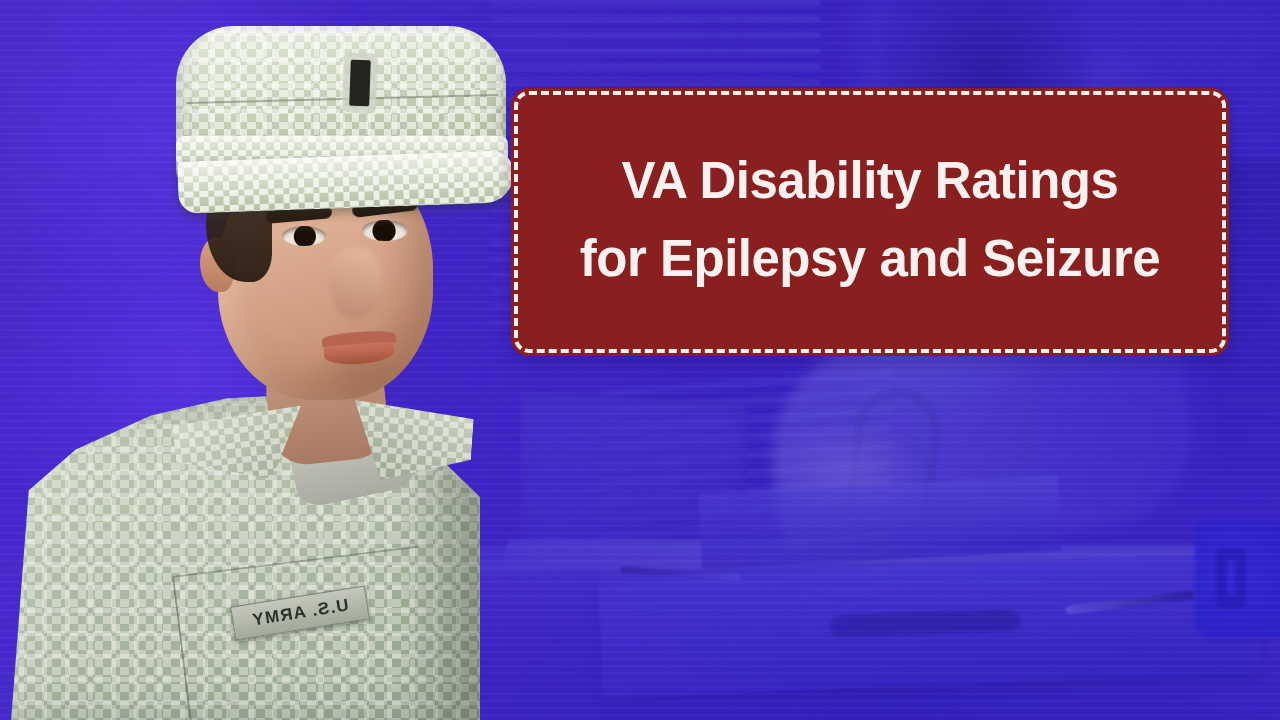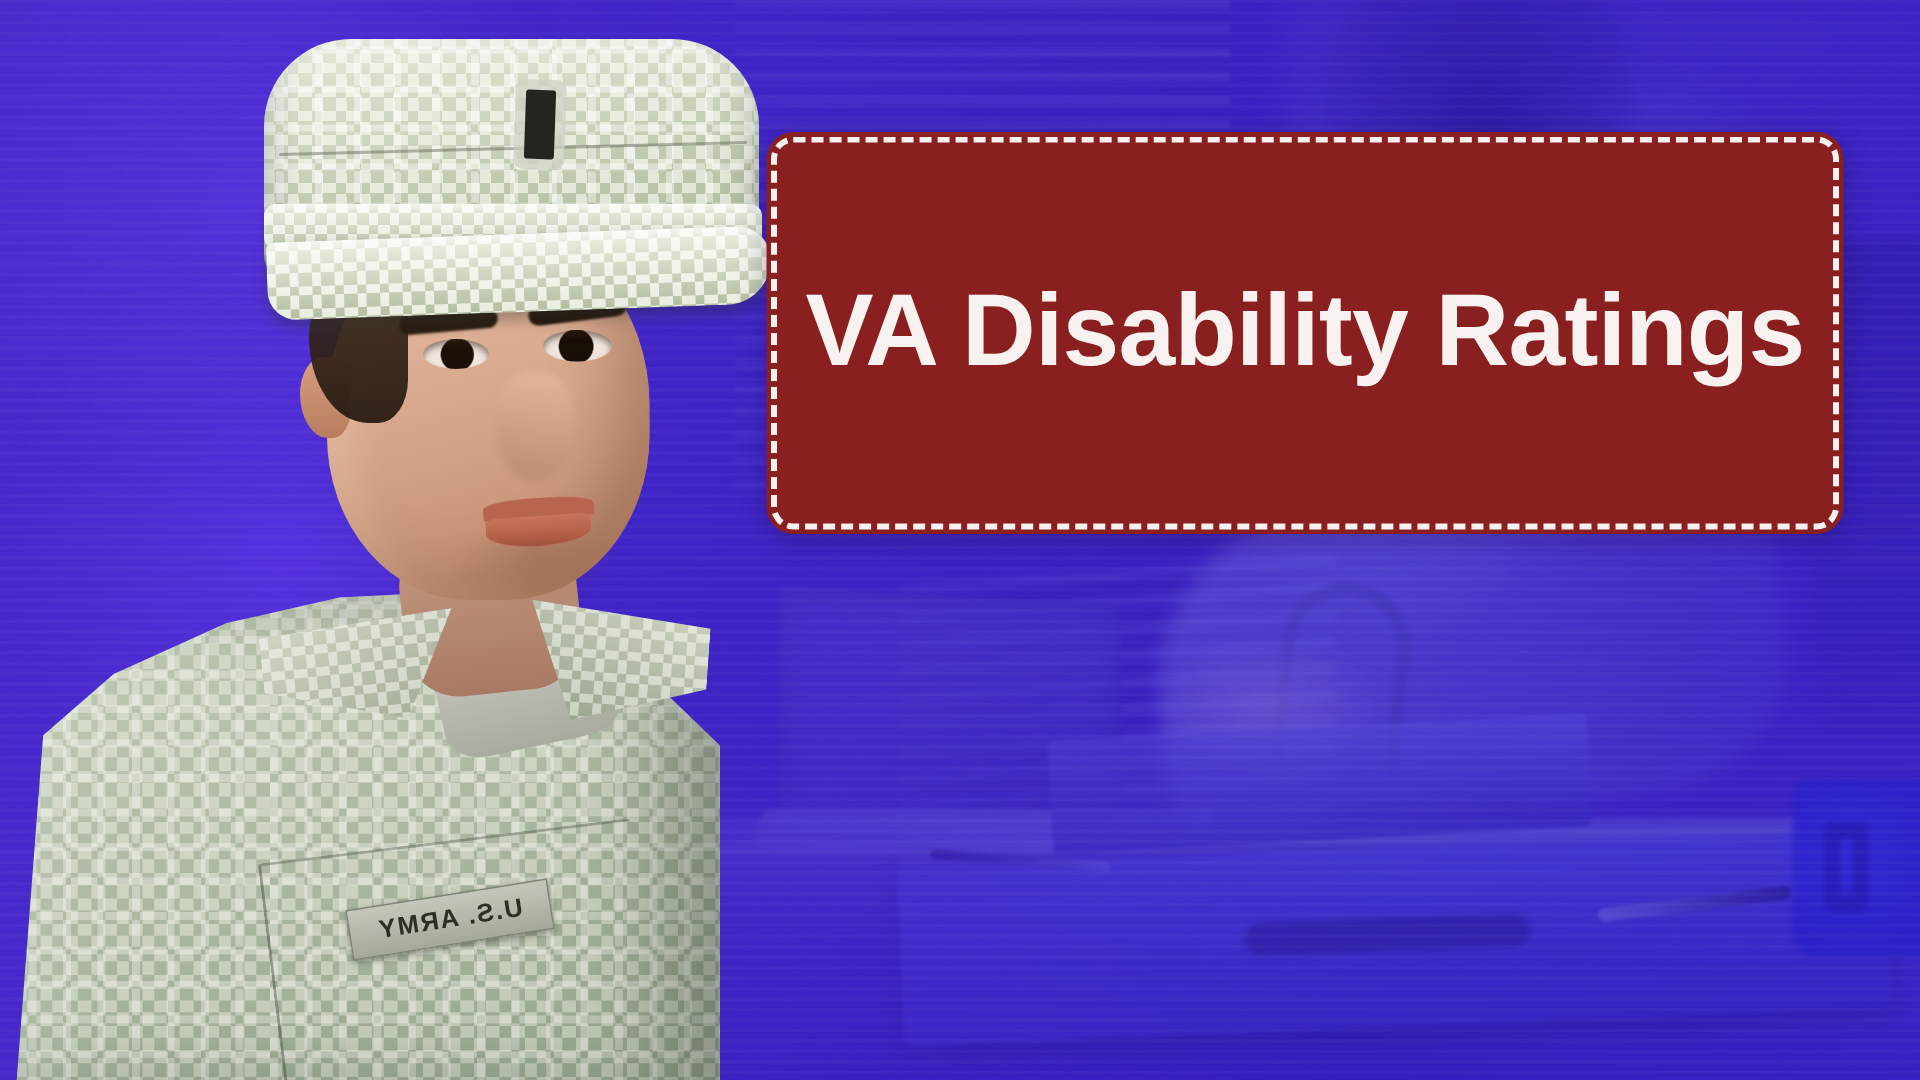--- a/index.html
+++ b/index.html
@@ -398,21 +398,21 @@
     pointer-events:none;
   }
   .title-text {
     position:absolute; inset:0;
     display:flex; flex-direction:column;
     align-items:center; justify-content:center;
     padding:18px 26px 22px;
     color:#f7f2f0;
     font-family:"Liberation Sans", sans-serif;
     font-weight:700;
-    font-size:68px;
+    font-size:51px;
     line-height:78px;
     letter-spacing:-0.5px;
     text-align:center;
     white-space:nowrap;
   }
   .title-line { display:block; }
 </style>
 </head>
 <body>
 
@@ -474,16 +474,17 @@
     <div class="sld-collarR"></div>
     <div class="sld-pocket"></div>
     <div class="sld-nametape">
       <span>U.S. ARMY</span>
     </div>
   </div>
 
   <div class="title-card">
     <div class="title-text">
       <span class="title-line">VA Disability Ratings</span>
+      <span class="title-line">for Epilepsy and Seizure</span>
     </div>
   </div>
 
 </div>
 
 </body></html>

